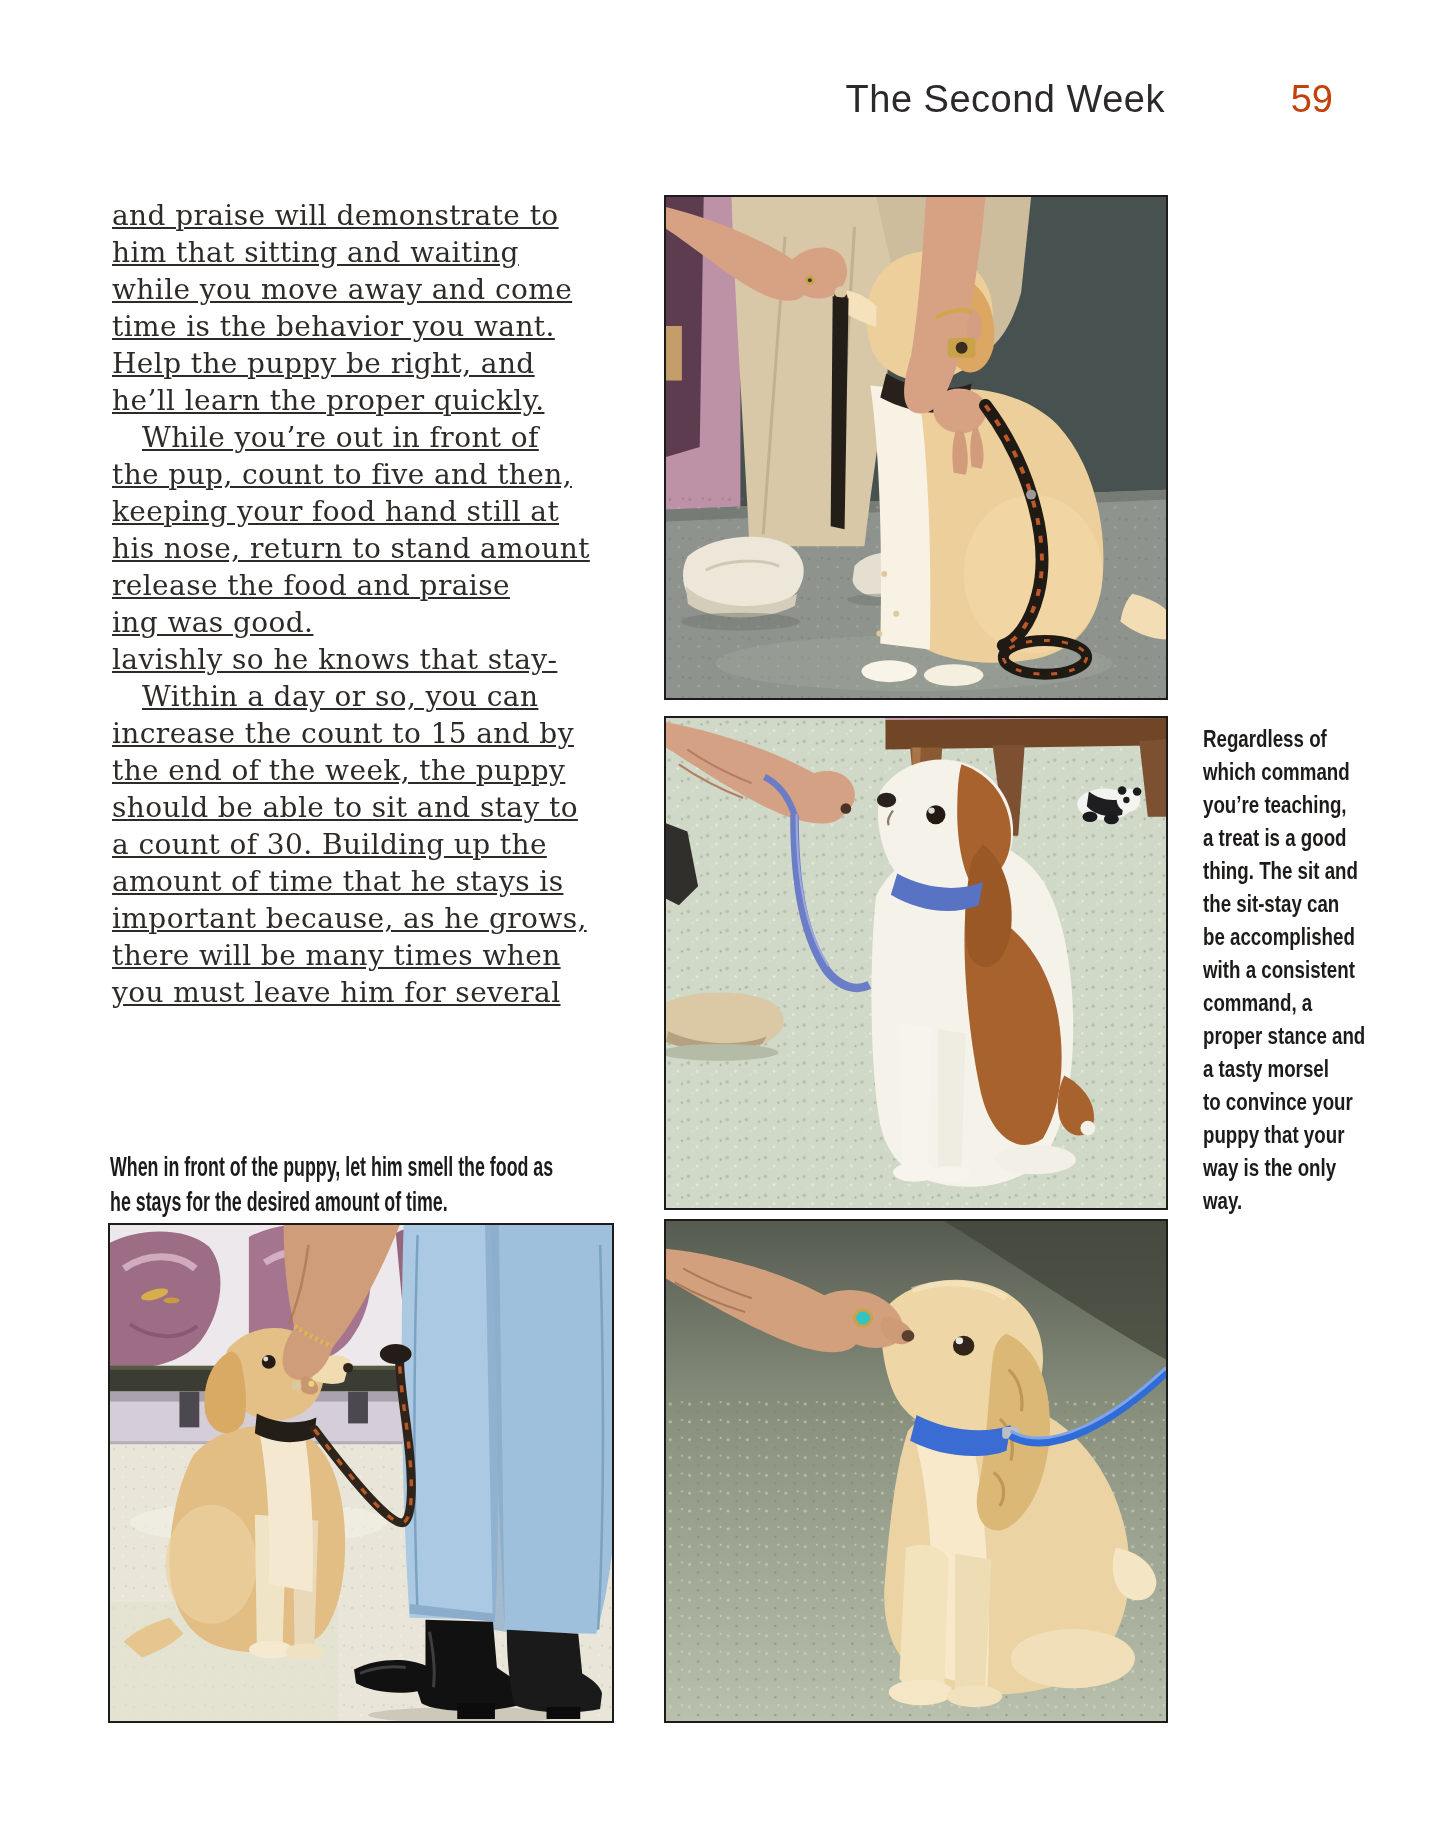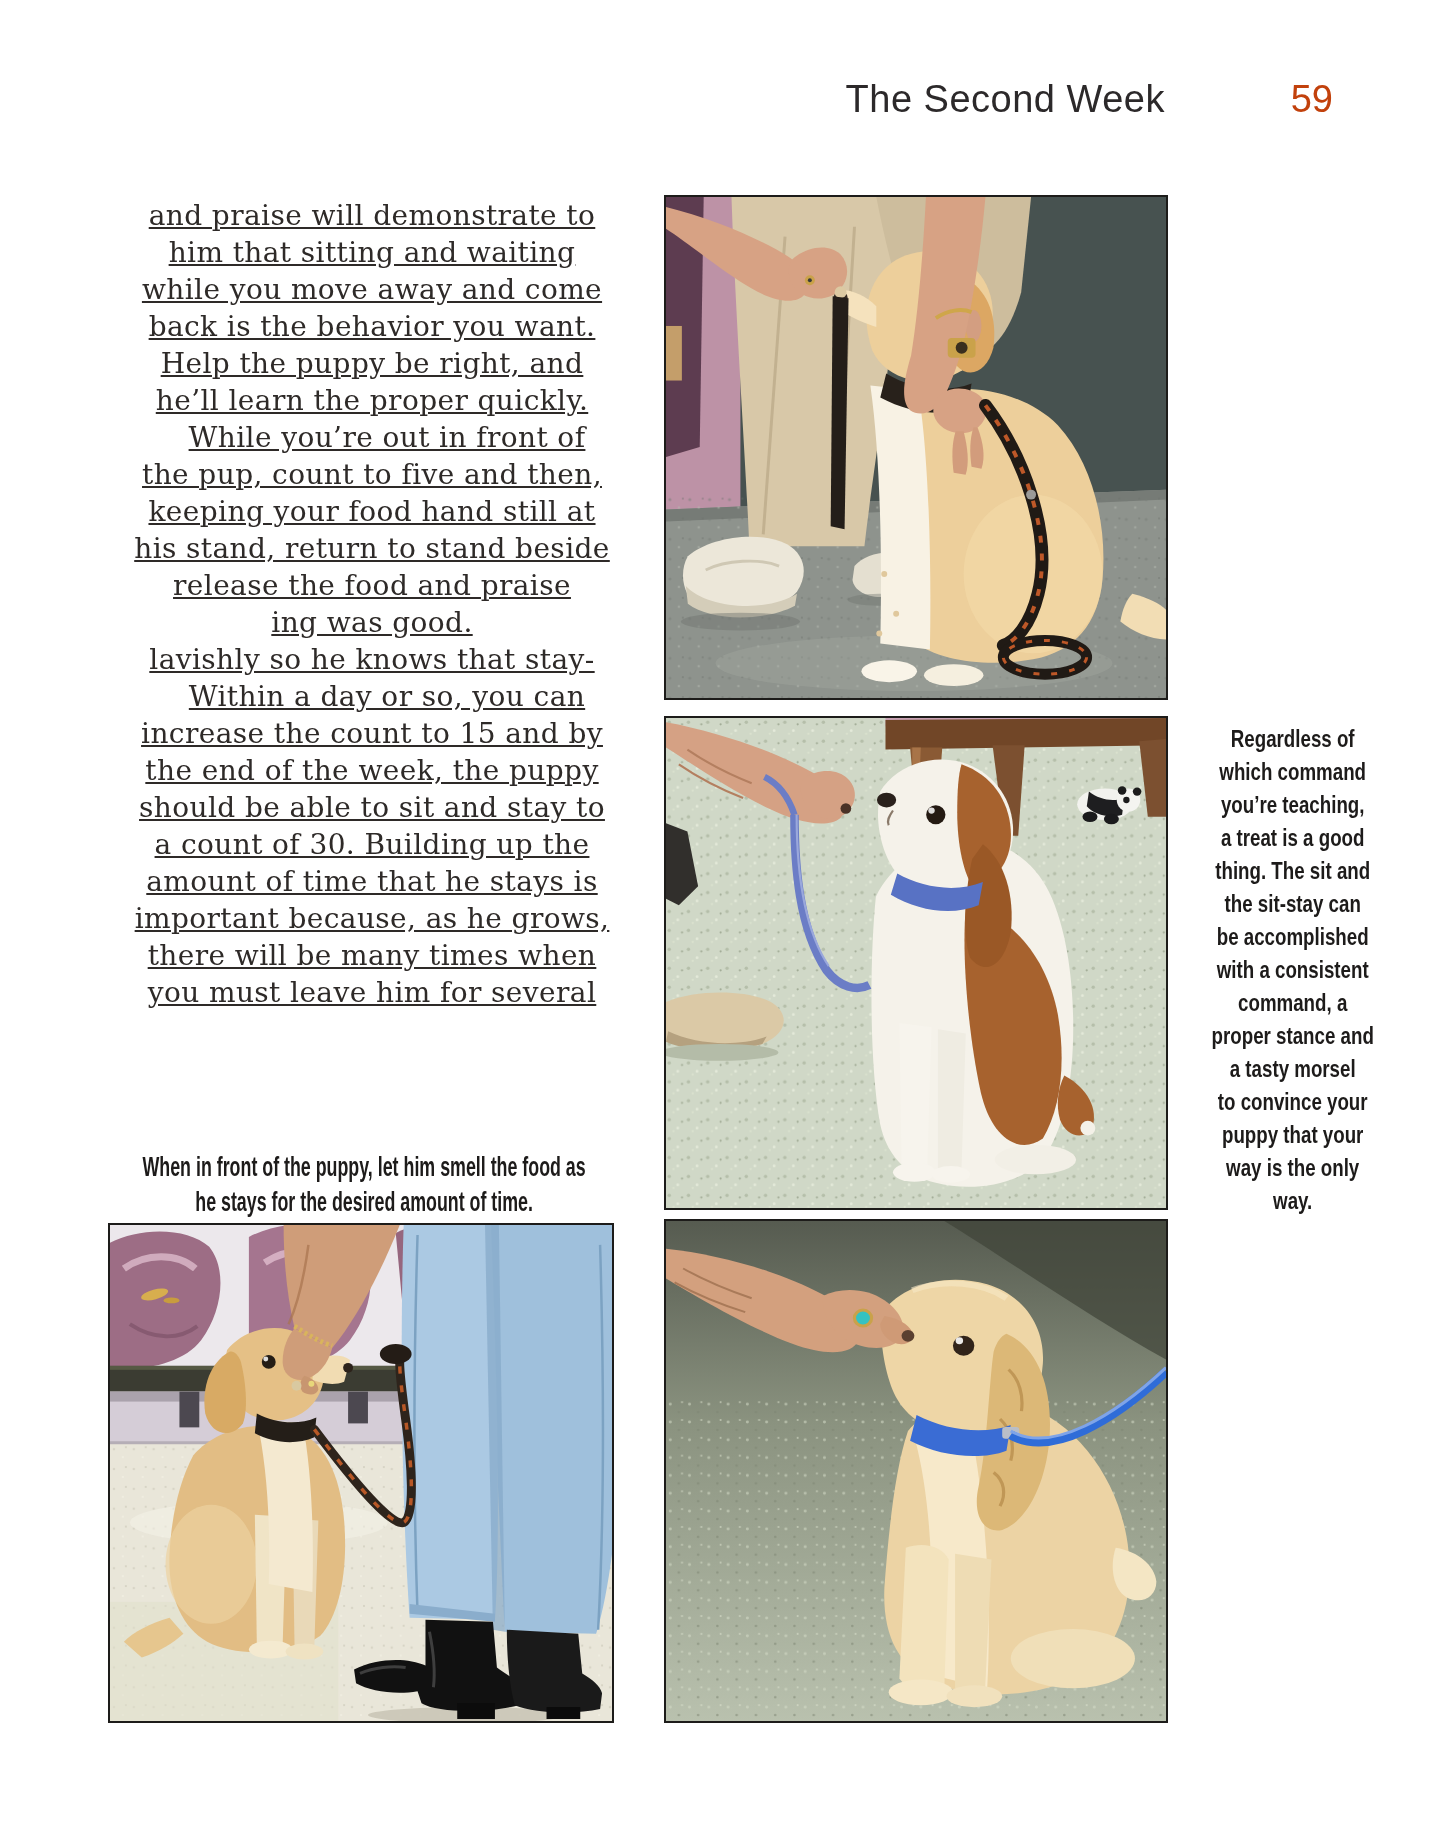--- a/index.html
+++ b/index.html
@@ -1,17 +1,17 @@
 <!DOCTYPE html>
 <html><head>
 <meta charset="utf-8">
 <style>
   html,body{margin:0;padding:0;background:#ffffff;}
   .page{position:relative;width:1445px;height:1820px;background:#ffffff;overflow:hidden;
-        font-family:"Liberation Sans",sans-serif;text-align:center;}
+        font-family:"Liberation Sans",sans-serif;}
 
   
   .head-title{position:absolute;top:79px;right:280px;font-size:38px;line-height:40px;
               letter-spacing:.5px;color:#2c292a;}
   .head-page{position:absolute;top:79px;right:112px;font-size:38px;line-height:40px;color:#c2410c;}
 
   
   .body-col{position:absolute;left:112px;top:197px;width:520px;
             font-family:"DejaVu Serif","Liberation Serif",serif;
             font-size:28px;line-height:37px;letter-spacing:.4px;color:#2e2a28;text-decoration:underline;}
@@ -44,29 +44,29 @@
 <div class="page">
 
   <span class="head-title">The Second Week</span>
   <span class="head-page">59</span>
 
   <div class="body-col">
       <div class="para">
         <div class="line first">and praise will demonstrate to</div>
         <div class="line">him that sitting and waiting</div>
         <div class="line">while you move away and come</div>
-        <div class="line">back is the behavior you want.</div>
+        <div class="line">time is the behavior you want.</div>
         <div class="line">Help the puppy be right, and</div>
         <div class="line">he’ll learn the proper quickly.</div>
       </div>
       <div class="para indented">
         <div class="line first">While you’re out in front of</div>
         <div class="line">the pup, count to five and then,</div>
         <div class="line">keeping your food hand still at</div>
-        <div class="line">his stand, return to stand beside</div>
+        <div class="line">his nose, return to stand amount</div>
         <div class="line">release the food and praise</div>
         <div class="line">ing was good.</div>
         <div class="line">lavishly so he knows that stay-</div>
       </div>
       <div class="para indented">
         <div class="line first">Within a day or so, you can</div>
         <div class="line">increase the count to 15 and by</div>
         <div class="line">the end of the week, the puppy</div>
         <div class="line">should be able to sit and stay to</div>
         <div class="line">a count of 30. Building up the</div>

